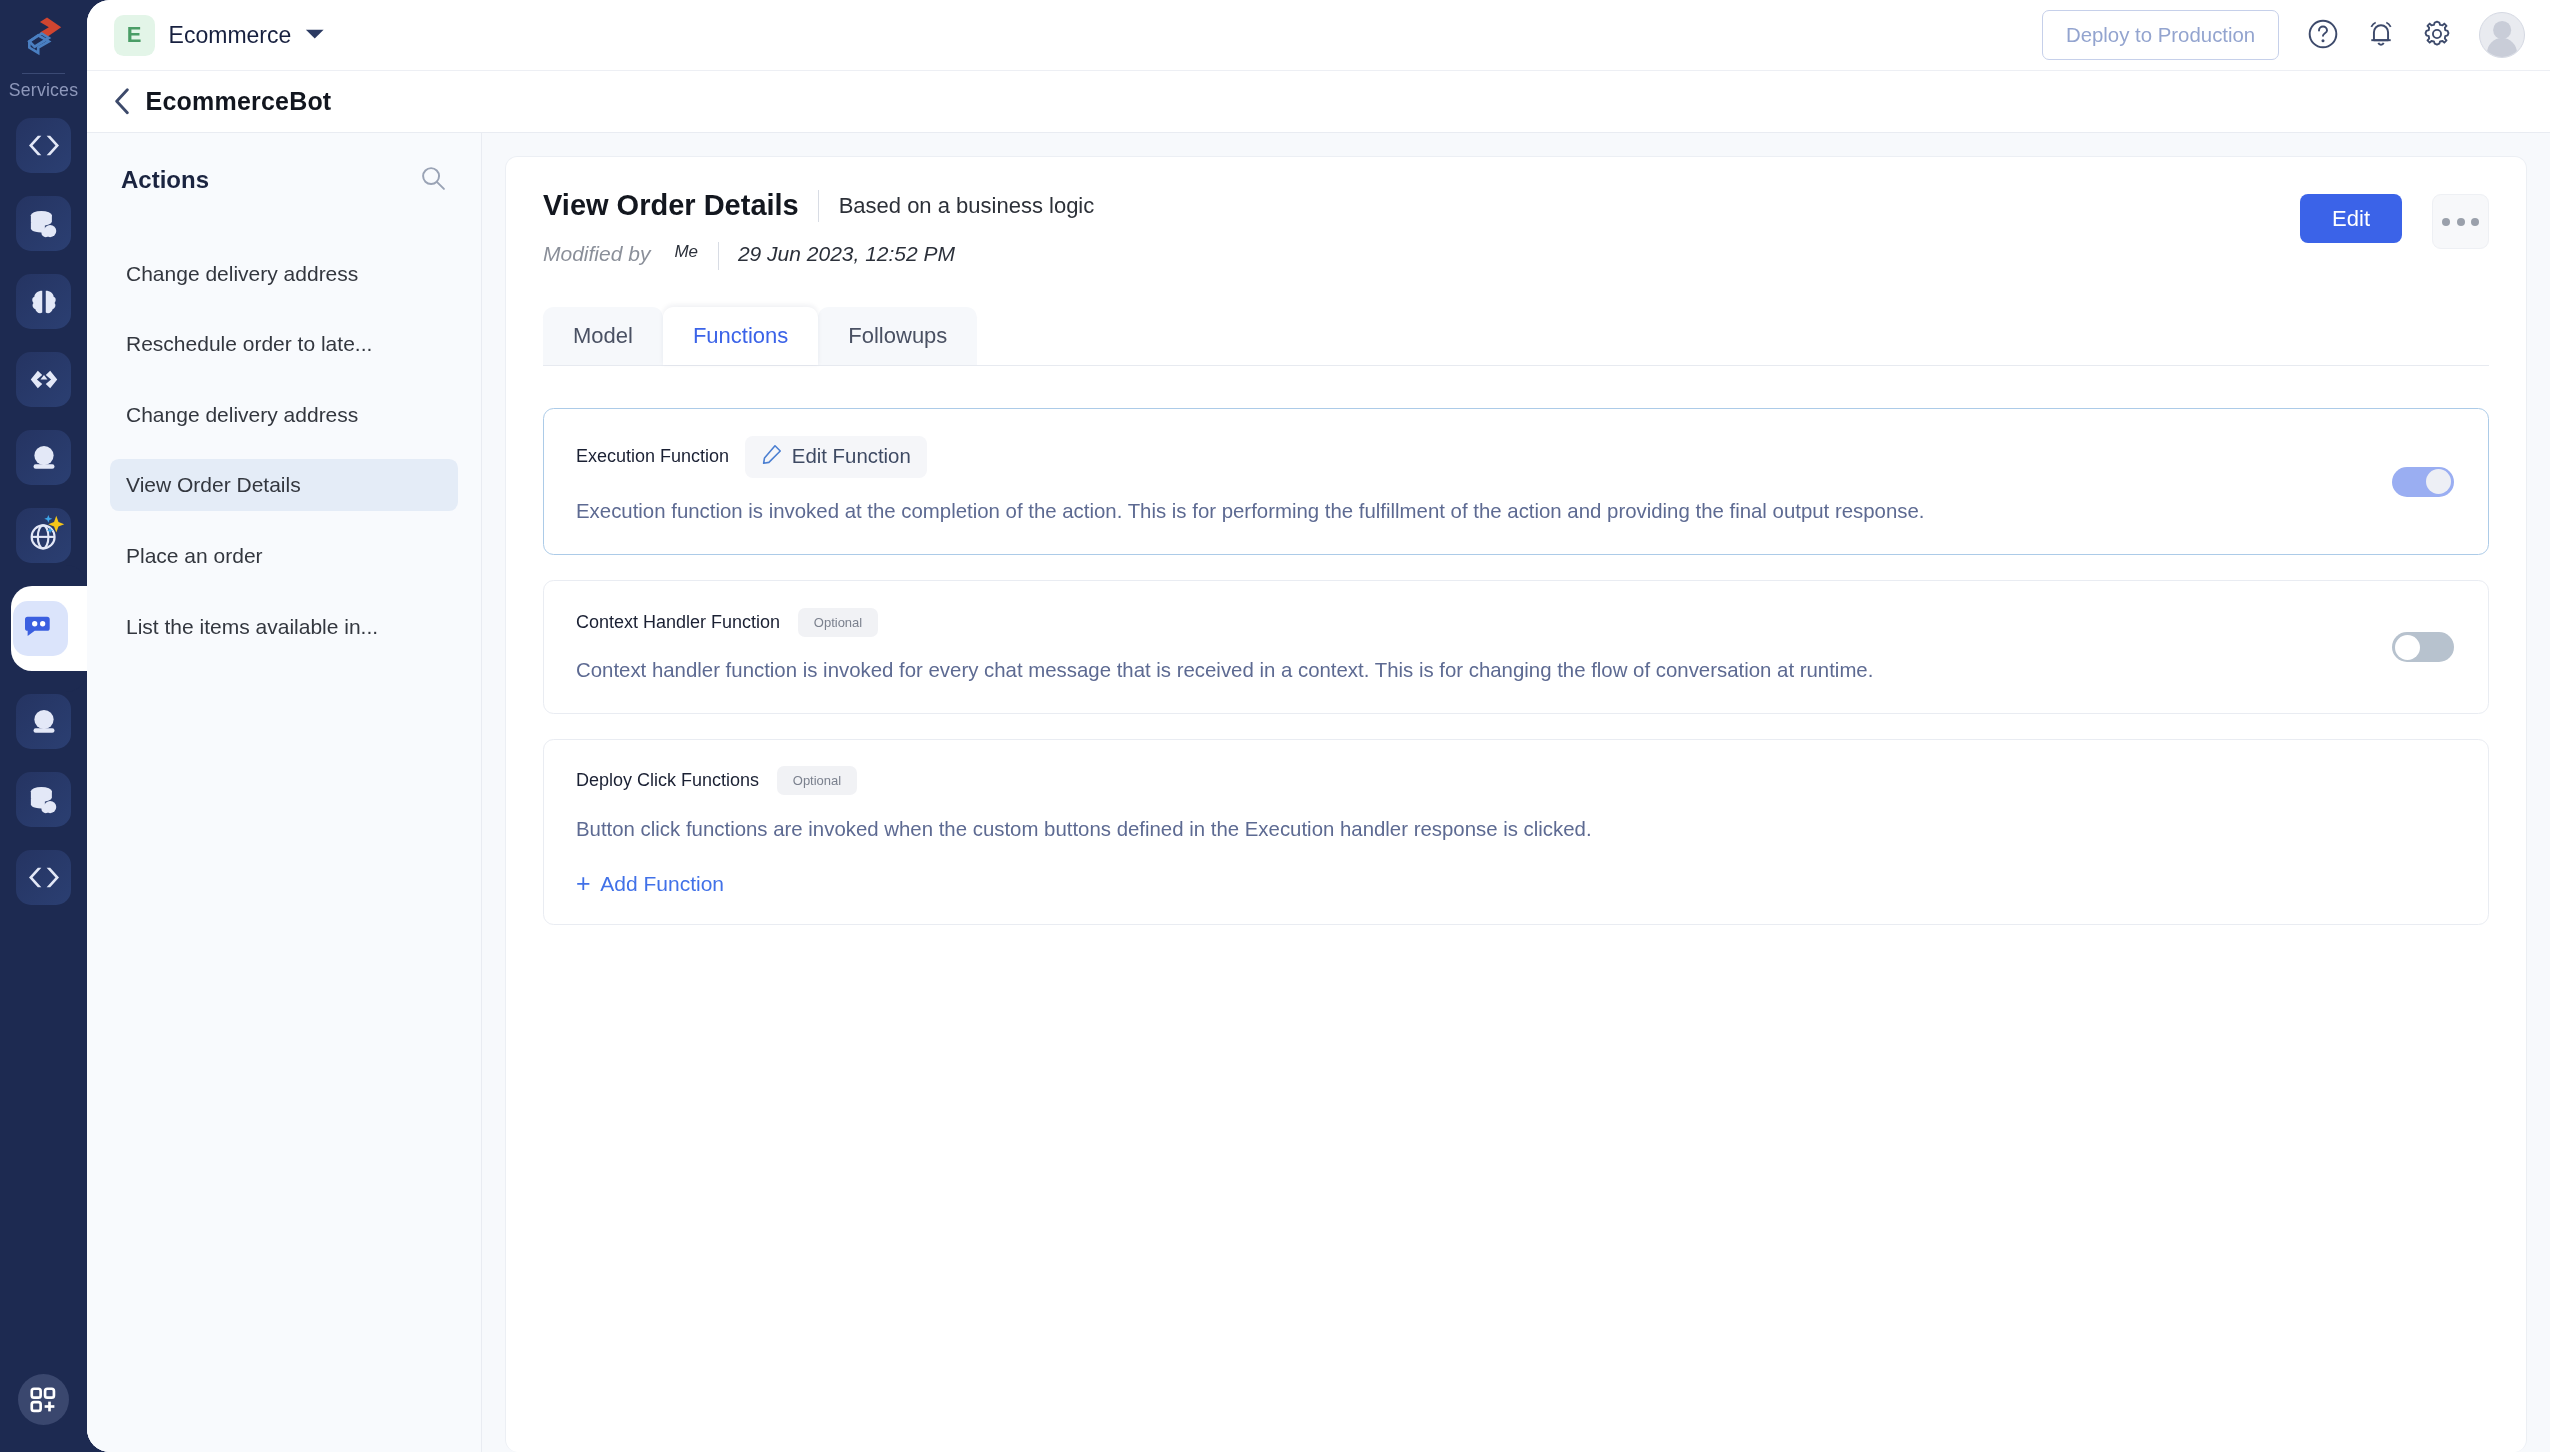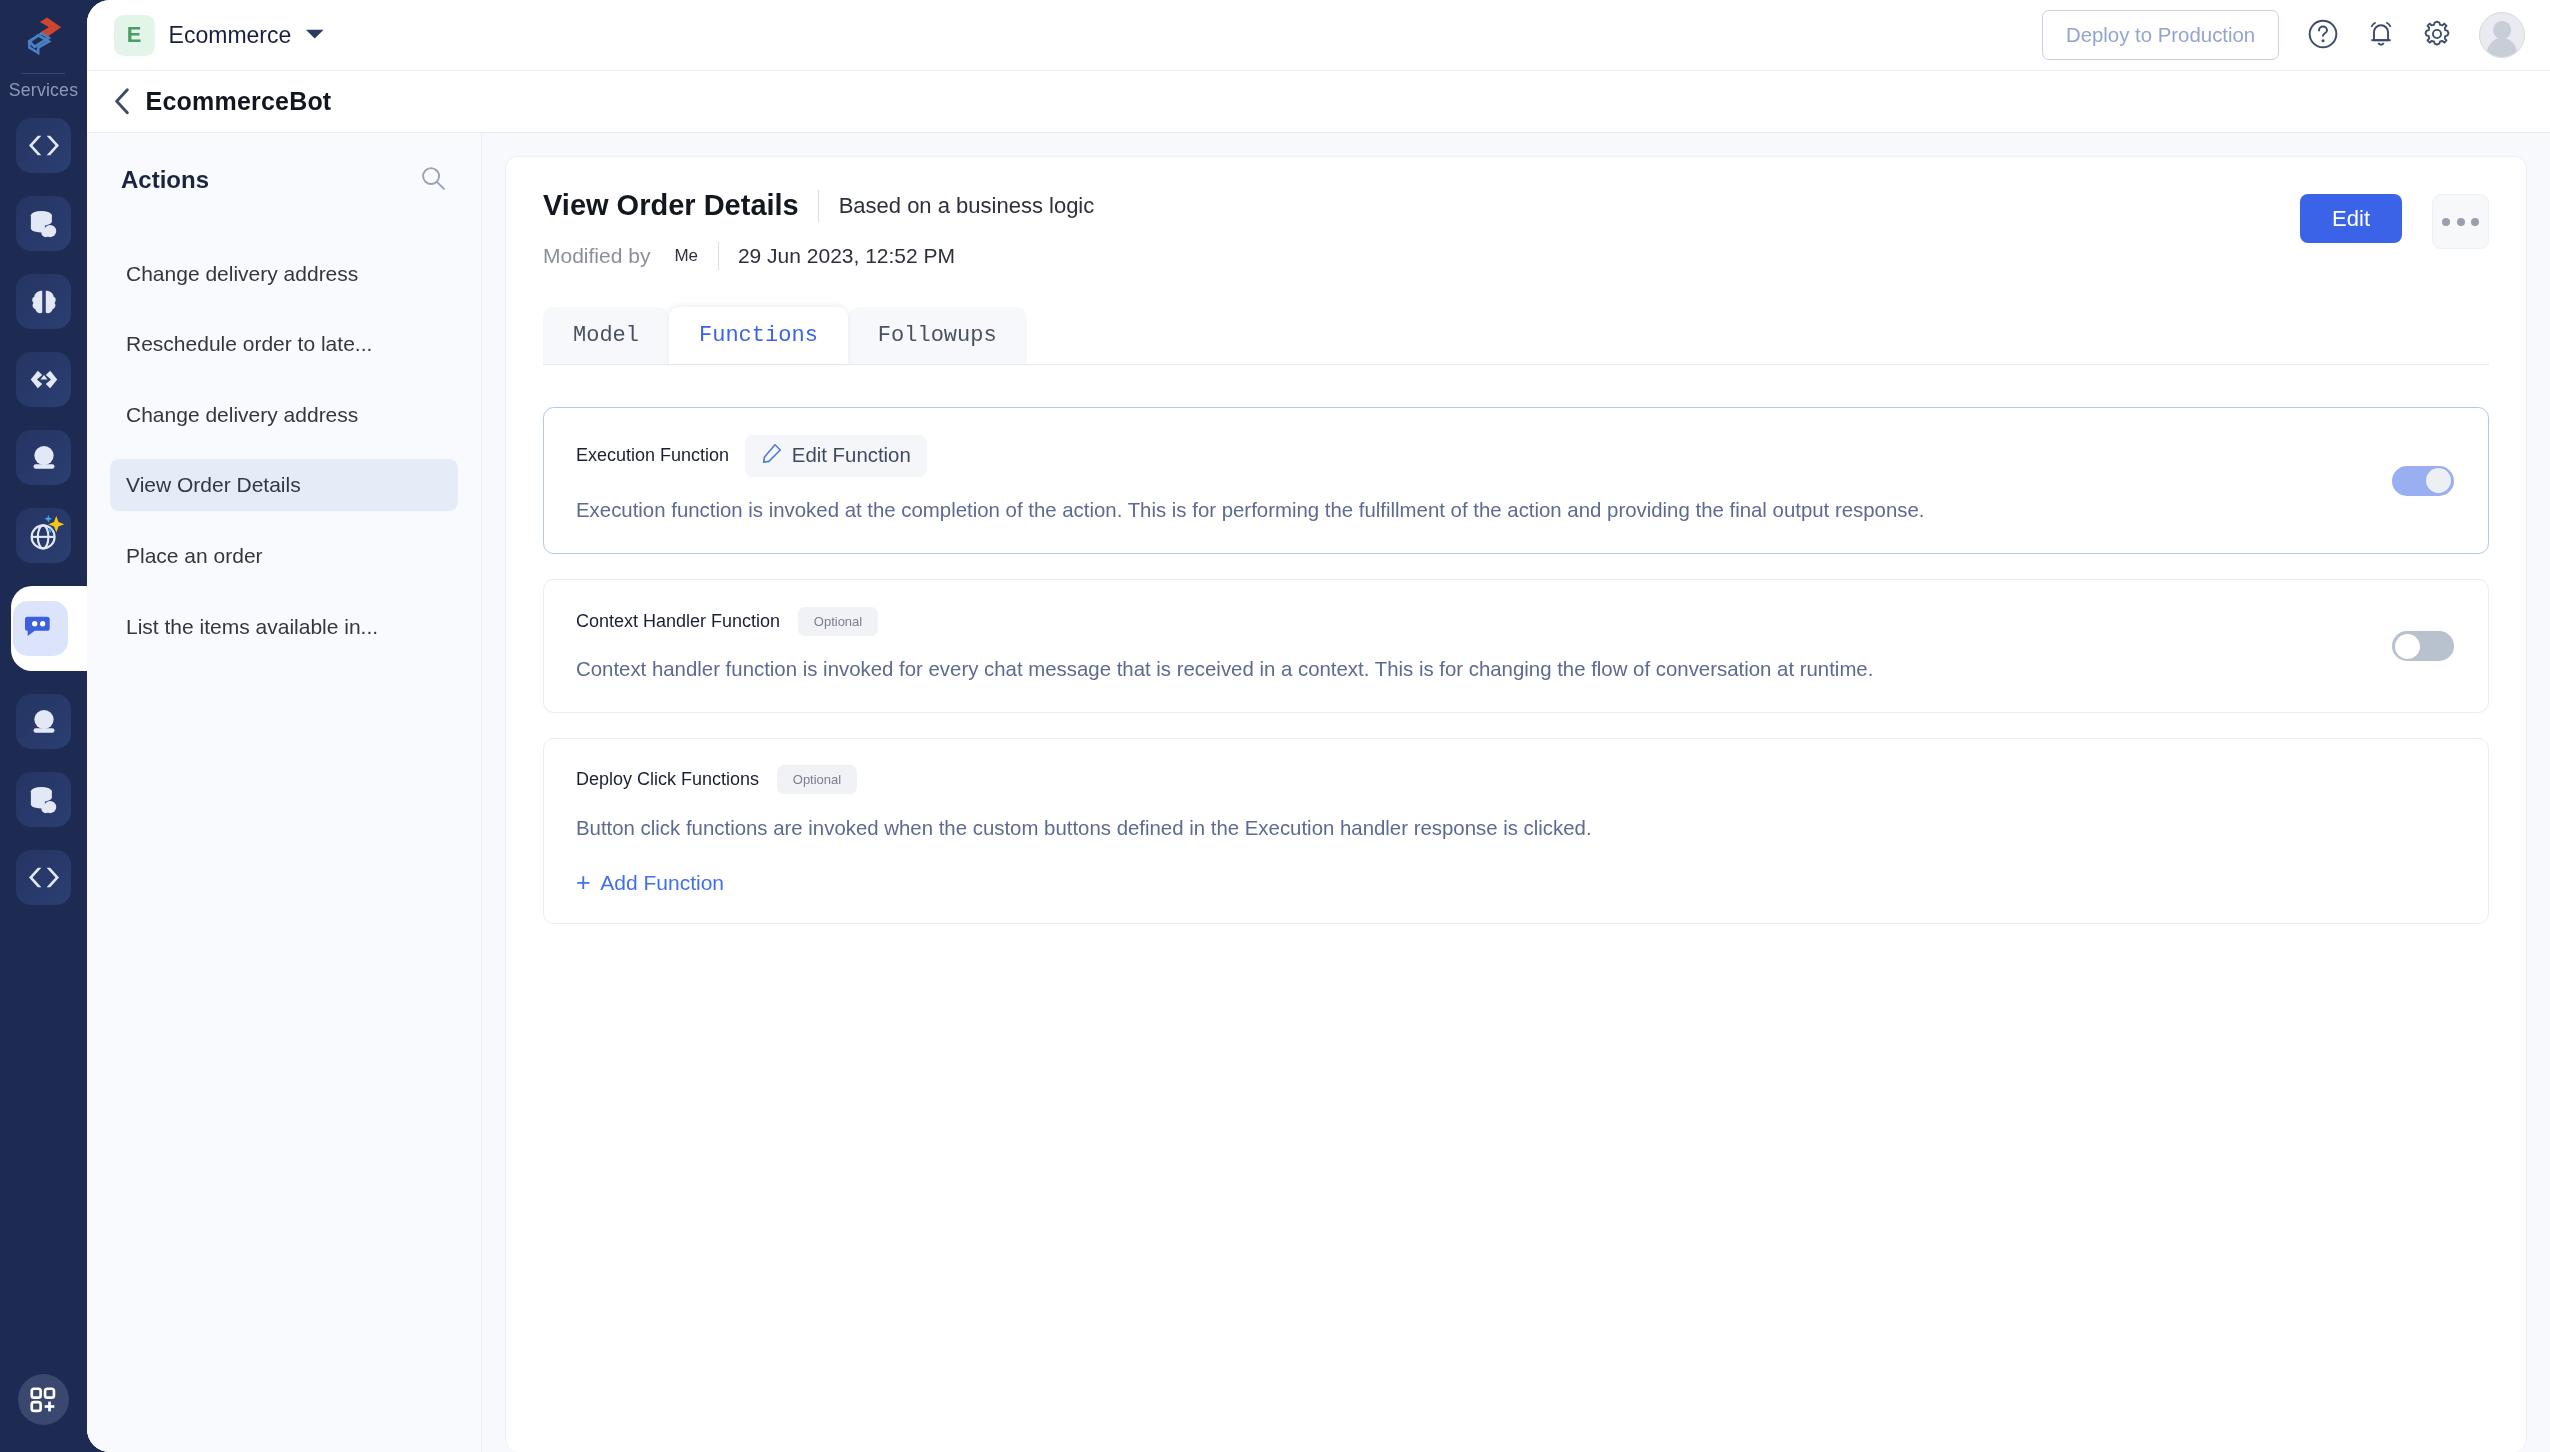--- a/index.html
+++ b/index.html
@@ -153,40 +153,40 @@
     background: #fff; border-radius: 12.4px; height: 100%;
     border: 0.9px solid #eceff4; border-bottom: none;
     padding: 32px 37px 0 37px; overflow: hidden;
   }
   .panel-head { display: flex; align-items: flex-start; }
   .head-left { flex: 1; min-width: 0; }
   .title-row { display: flex; align-items: center; }
   .page-title { font-size: 29px; font-weight: bold; color: #13171f; }
   .vsep { width: 0.9px; height: 32px; background: #d8dce4; margin: 0 19.5px; }
   .subtitle { font-size: 22px; color: #2c3038; }
-  .meta-row { display: flex; align-items: center; margin-top: 19.5px; }
+  .meta-row { display: flex; margin-top: 19.5px; font-style: italic; }
   .meta-label { font-size: 21px; color: #8a8f99; }
   .meta-strong { font-size: 17px; color: #2b303a; margin-left: 24px; }
   .meta-sep { width: 0.9px; height: 28px; background: #d8dce4; margin: 0 19.5px; }
   .meta-date { font-size: 21px; color: #2b303a; }
 
   .head-right { display: flex; align-items: flex-start; gap: 30px; padding-top: 5.3px; }
   .edit-btn {
     background: #3b63e8; color: #fff; border-radius: 8px;
     font-size: 22px; padding: 11.5px 32px;
   }
   .more-btn {
     width: 57px; height: 55px; border-radius: 8.9px; background: #f7f8fa;
     border: 0.9px solid #eef0f4;
     display: flex; align-items: center; justify-content: center; gap: 6.2px;
   }
   .dot3 { width: 8px; height: 8px; border-radius: 50%; background: #9aa0ab; }
 
   
-  .tabs { display: flex; align-items: flex-end; margin-top: 37px; position: relative; font-family: Liberation Mono, monospace; }
+  .tabs { display: flex; align-items: flex-end; margin-top: 37px; position: relative; }
   .tab {
     font-size: 22px; color: #4a5163; padding: 16px 30px 16px 30px;
     background: #f6f8fb; position: relative;
     border-radius: 10.6px 10.6px 0 0;
   }
   .tab.active {
     color: #3b63e8; background: #ffffff;
     box-shadow: 0 -1.8px 5.3px rgba(24,40,90,.07);
     z-index: 2;
   }

